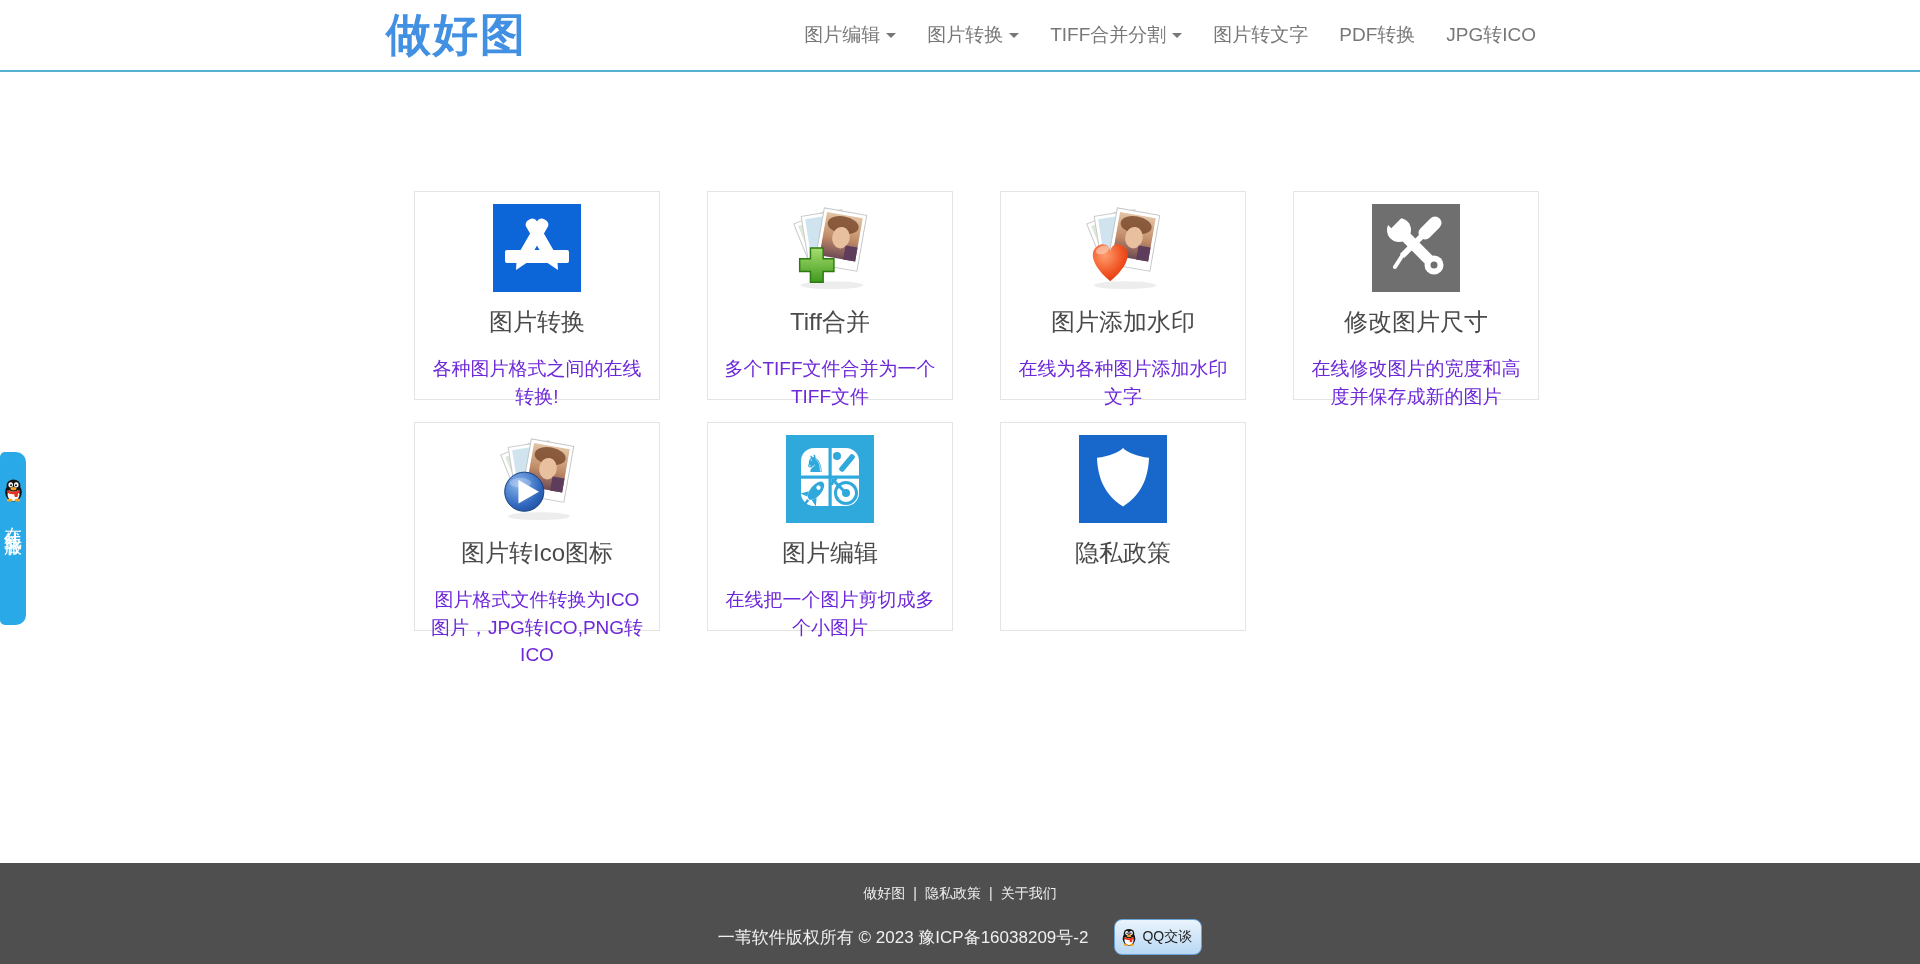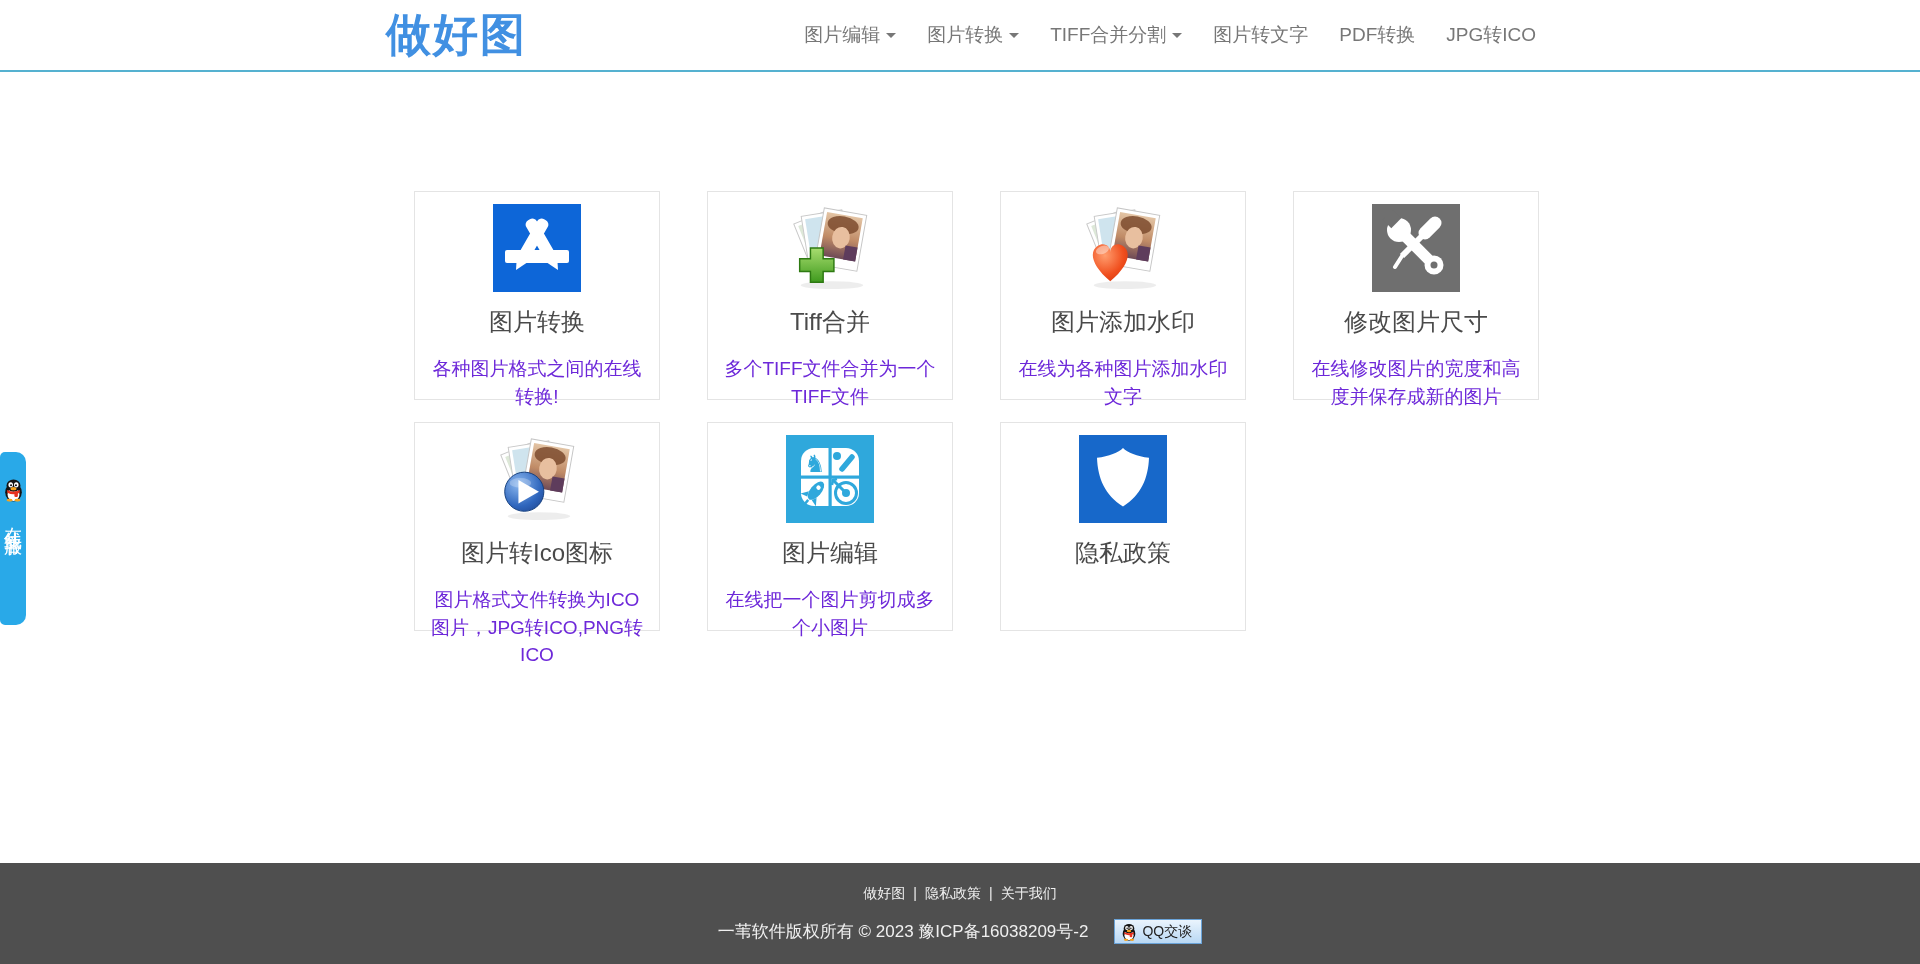--- a/index.html
+++ b/index.html
@@ -29,23 +29,23 @@
     border-radius:5px 10px 10px 5px;display:flex;flex-direction:column;align-items:center;cursor:pointer;}
   .support-tab svg{margin-top:26px;}
   .support-label{margin-top:11px;writing-mode:vertical-rl;font-size:18px;color:#fff;letter-spacing:4px;}
   
   .footer{position:absolute;left:0;top:863px;width:1920px;height:101px;background:#4f4f4f;
     color:#f0f0f0;box-sizing:border-box;padding-top:22px;}
   .f-line1{text-align:center;font-size:14px;}
   .f-line1 a{color:#f0f0f0;text-decoration:none;cursor:pointer;}
   .f-sep{margin:0 8px;color:#f0f0f0;}
   .f-line2{margin-top:16px;display:flex;justify-content:center;align-items:center;gap:26px;font-size:17px;}
-  .qq-btn{display:inline-flex;align-items:center;gap:5px;height:25px;padding:1px 9px 1px 6px;
+  .qq-btn{display:inline-flex;align-items:center;gap:5px;height:36px;padding:1px 9px 1px 6px;
     box-sizing:border-box;background:linear-gradient(#eaf4fd,#b9d8f4);
-    border:1px solid #6aa3d8;border-radius:0;color:#222;font-size:14px;cursor:pointer;}
+    border:1px solid #6aa3d8;border-radius:8px;color:#222;font-size:14px;cursor:pointer;}
 </style>
 </head>
 <body>
 
 <svg width="0" height="0" style="position:absolute" aria-hidden="true">
   <defs>
     <linearGradient id="faceG" x1="0" y1="0" x2="0" y2="1">
       <stop offset="0" stop-color="#e3c4a4"></stop>
         <stop offset=".55" stop-color="#c08b66"></stop>
         <stop offset="1" stop-color="#6e4a56"></stop>

